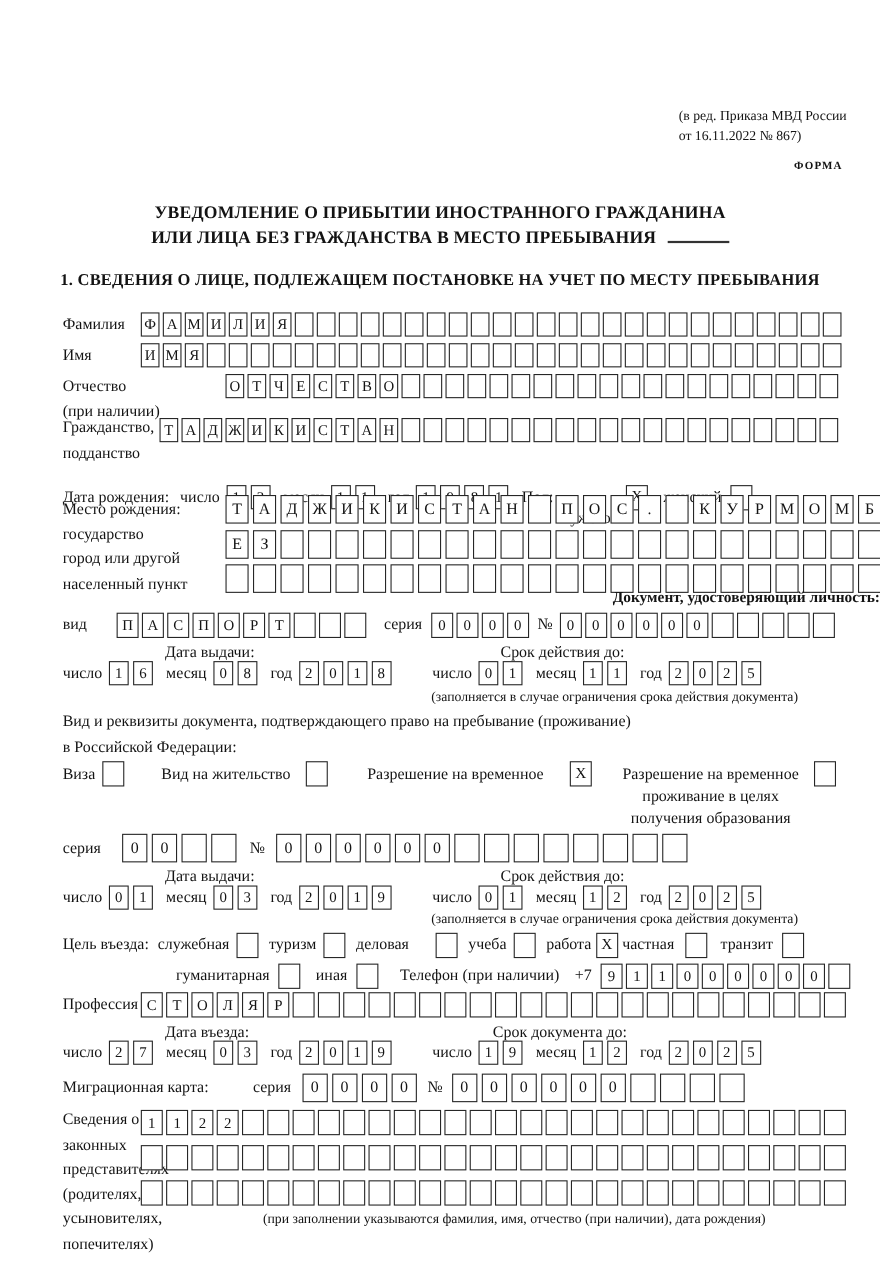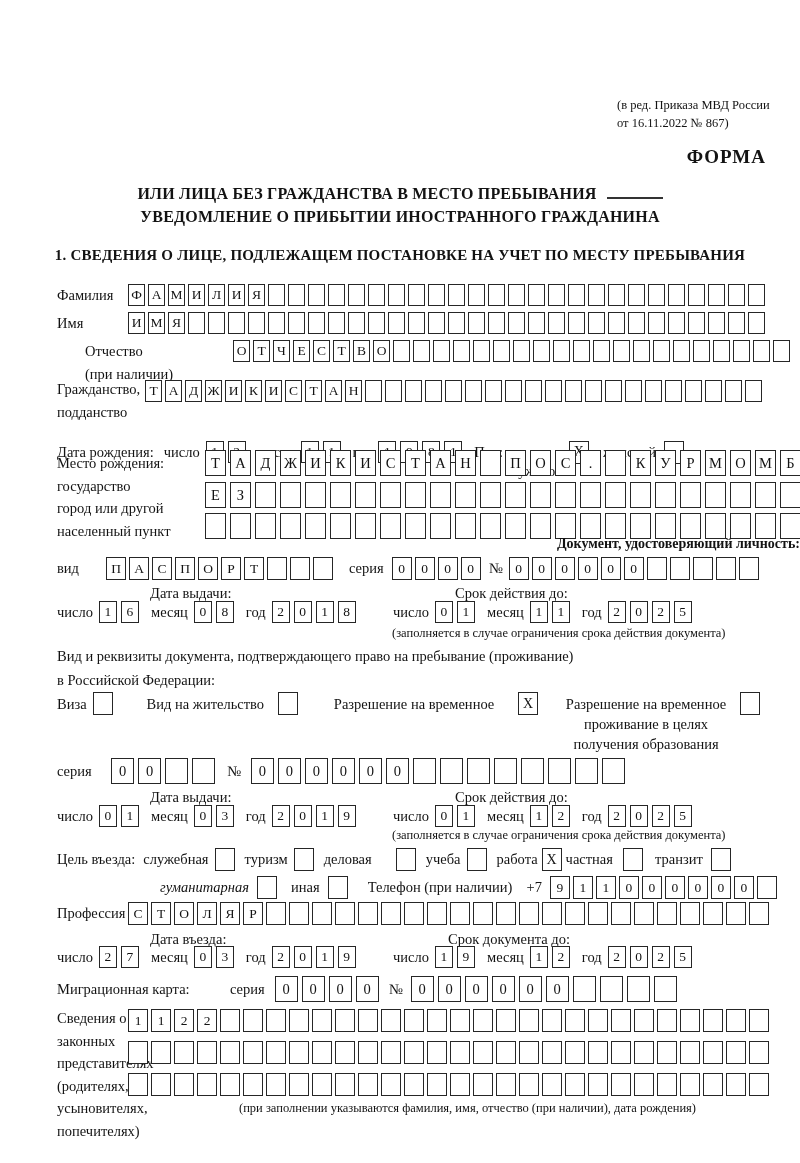--- a/index.html
+++ b/index.html
@@ -41,25 +41,25 @@
 </style>
 </head>
 <body>
 
 <div id="page">
 
   <div class="abs small" style="left:617px;top:96px;line-height:18px;">
     <div>(в ред. Приказа МВД России</div>
     <div>от 16.11.2022 № 867)</div>
   </div>
-  <div class="abs b" style="right:34px;top:146px;font-size:19px;letter-spacing:1px;">ФОРМА</div>
+  <div class="abs b" style="right:34px;top:146px;font-size:10px;letter-spacing:1px;">ФОРМА</div>
 
   <div class="abs center b" style="left:0;right:0;top:182px;font-size:16px;line-height:23px;letter-spacing:0.2px;">
+    <div>УВЕДОМЛЕНИЕ О ПРИБЫТИИ ИНОСТРАННОГО ГРАЖДАНИНА</div>
     <div><span>ИЛИ ЛИЦА БЕЗ ГРАЖДАНСТВА В МЕСТО ПРЕБЫВАНИЯ</span><span class="blank"></span></div>
-    <div>УВЕДОМЛЕНИЕ О ПРИБЫТИИ ИНОСТРАННОГО ГРАЖДАНИНА</div>
   </div>
 
   <div class="abs center b" style="left:0;right:0;top:247px;font-size:15px;letter-spacing:0.2px;">1. СВЕДЕНИЯ О ЛИЦЕ, ПОДЛЕЖАЩЕМ ПОСТАНОВКЕ НА УЧЕТ ПО МЕСТУ ПРЕБЫВАНИЯ</div>
 
   <div class="abs row" style="left:57px;top:284px;">
     <span class="lbl" style="width:71px;font-family:Liberation Serif, serif;">Фамилия</span>
     <span class="cells sz17">
         <span class="cell">Ф</span>
         <span class="cell">А</span>
         <span class="cell">М</span>
@@ -127,21 +127,21 @@
         <span class="cell"></span>
         <span class="cell"></span>
         <span class="cell"></span>
         <span class="cell"></span>
         <span class="cell"></span>
         <span class="cell"></span>
       </span>
   </div>
 
   <div class="abs row-top" style="left:57px;top:340px;">
-    <span class="stack" style="width:148px;margin-left:28px;">
+    <span class="stack" style="width:148px;">
       <span class="lbl">Отчество</span>
       <span class="lbl">(при наличии)</span>
     </span>
     <span class="cells sz17">
         <span class="cell">О</span>
         <span class="cell">Т</span>
         <span class="cell">Ч</span>
         <span class="cell">Е</span>
         <span class="cell">С</span>
         <span class="cell">Т</span>
@@ -505,21 +505,21 @@
     <span class="box" style="margin-right:10px;"></span>
     <span class="lbl" style="margin-right:4px;">работа</span>
     <span class="box" style="margin-right:4px;">X</span>
     <span class="lbl" style="margin-right:10px;">частная</span>
     <span class="box" style="margin-right:12px;"></span>
     <span class="lbl" style="margin-right:8px;">транзит</span>
     <span class="box"></span>
   </div>
 
   <div class="abs row" style="left:160px;top:876px;">
-    <span class="lbl" style="margin-right:8px;font-style:italic;">гуманитарная</span>
+    <span class="lbl" style="margin-right:8px;">гуманитарная</span>
     <span class="box" style="margin-right:14px;"></span>
     <span class="lbl" style="margin-right:8px;">иная</span>
     <span class="box" style="margin-right:20px;"></span>
     <span class="lbl" style="margin-right:14px;">Телефон (при наличии)</span>
     <span class="lbl" style="margin-right:8px;">+7</span>
     <span class="cells sz20">
         <span class="cell">9</span>
         <span class="cell">1</span>
         <span class="cell">1</span>
         <span class="cell">0</span>

